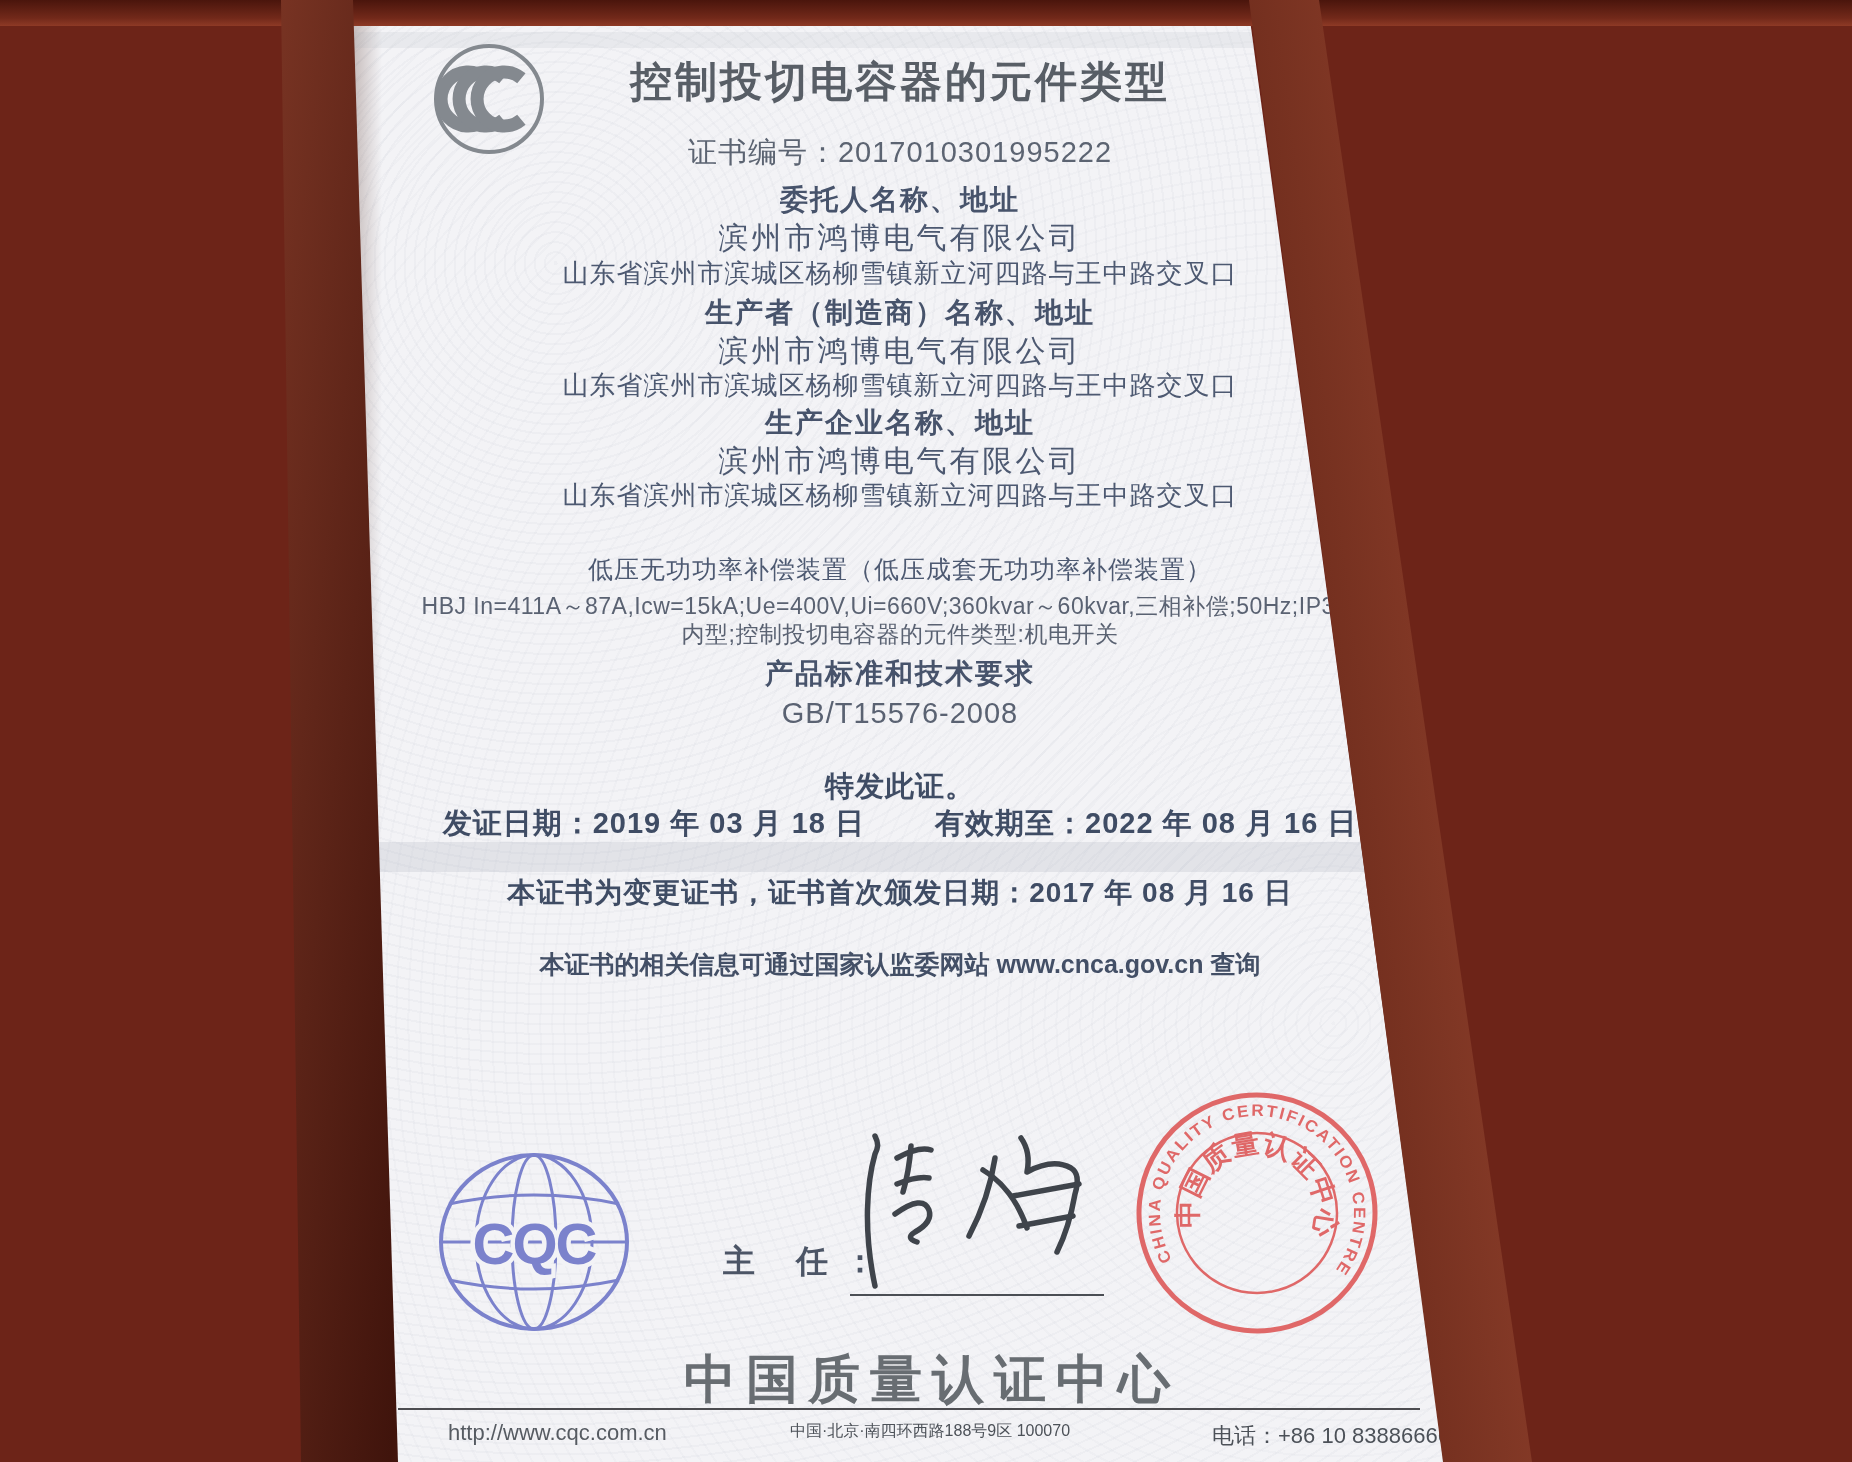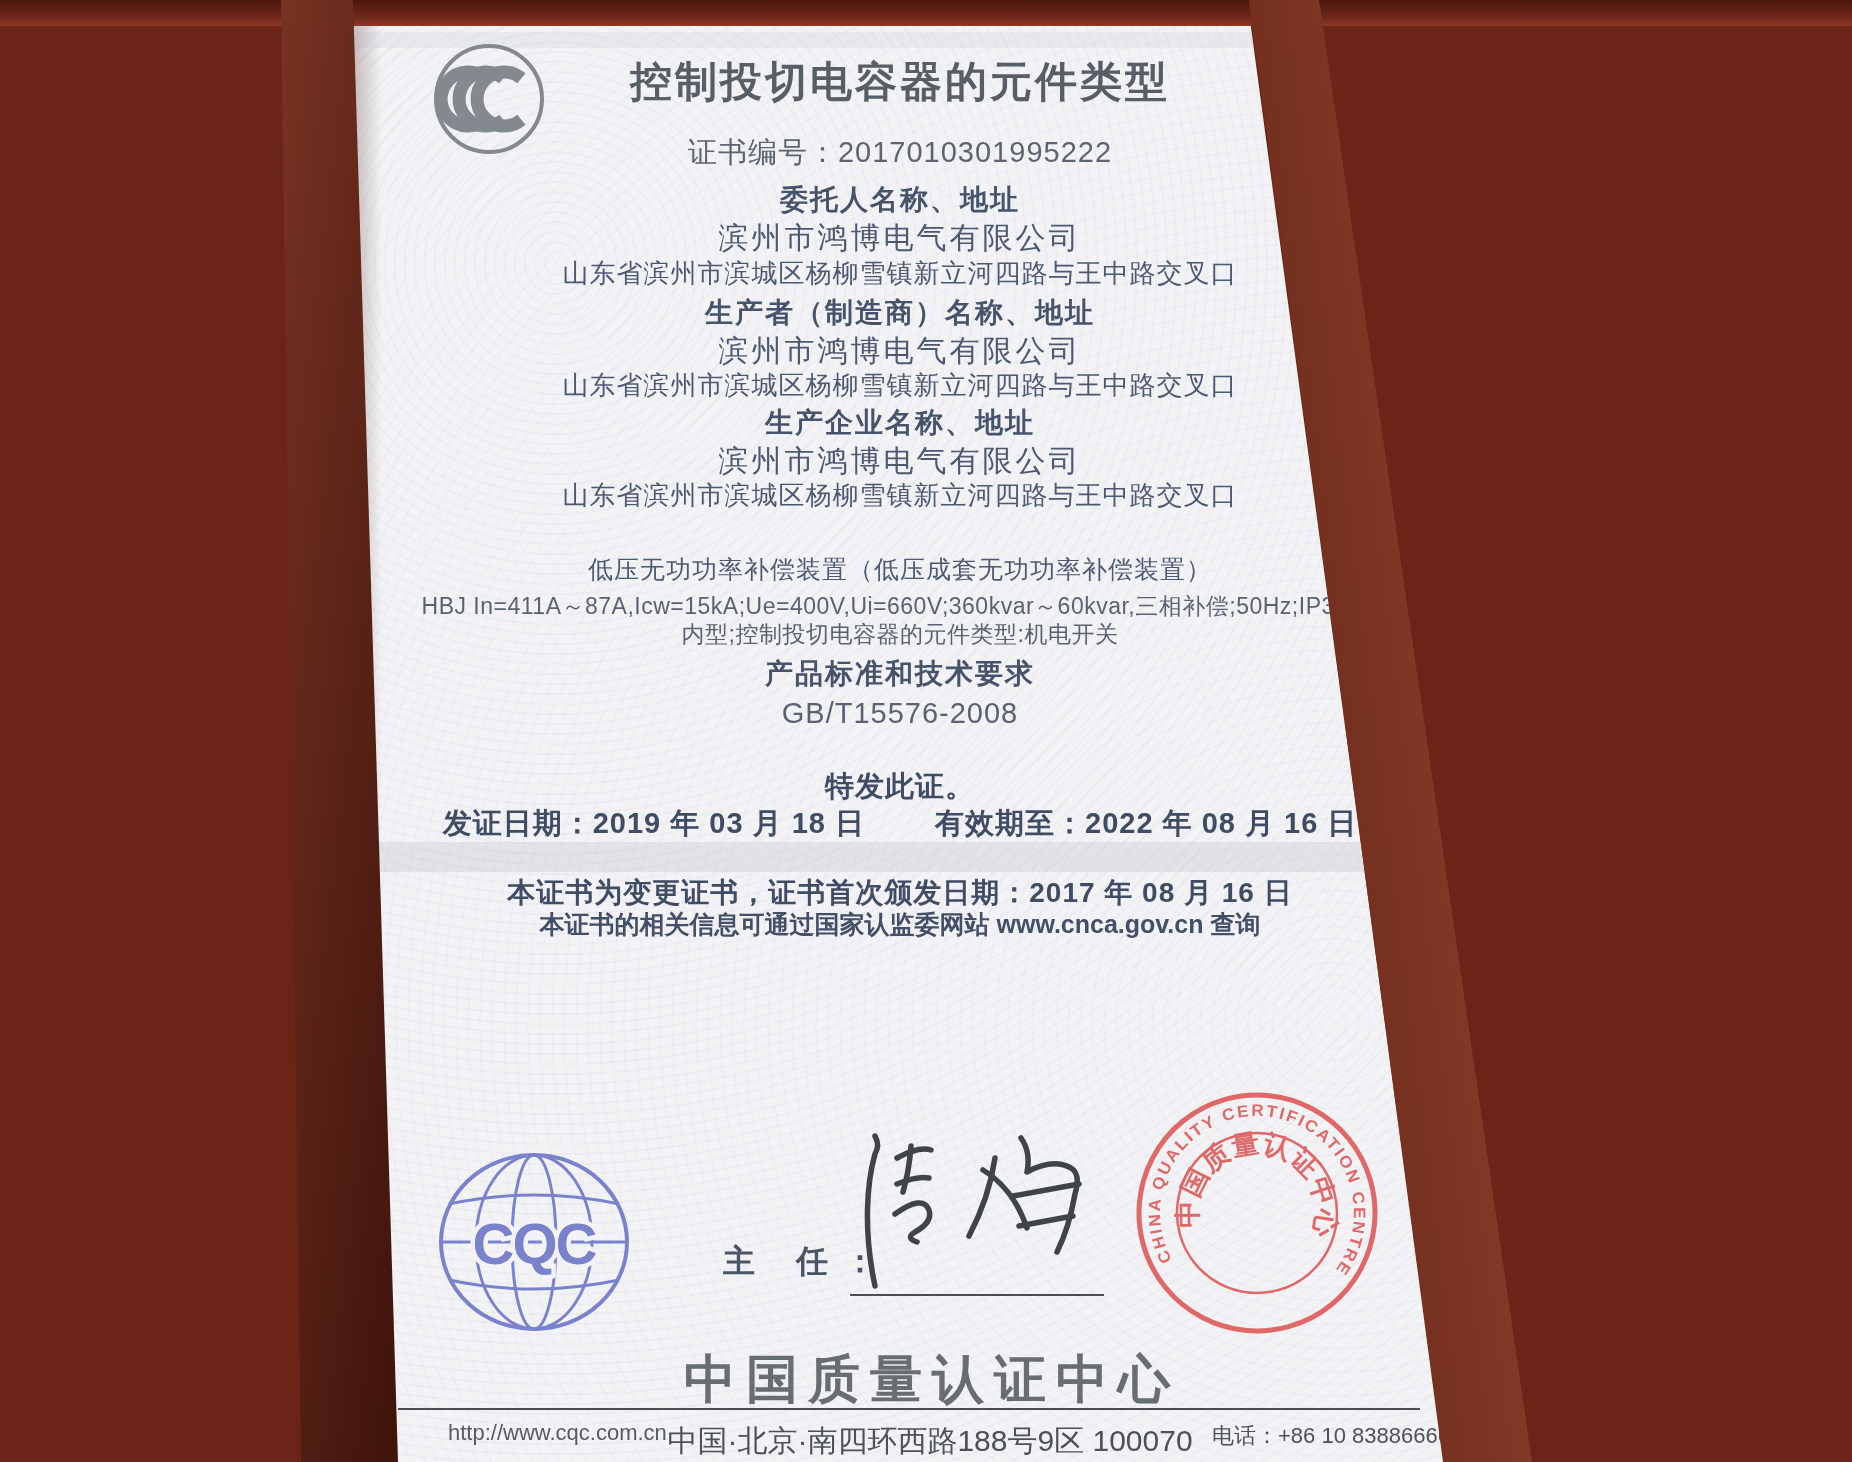--- a/index.html
+++ b/index.html
@@ -43,30 +43,30 @@
   .line{position:absolute;left:352px;width:1096px;text-align:center;line-height:1.15;white-space:nowrap;}
   .title       {top:58px;font-size:42px;font-weight:700;color:#585e66;letter-spacing:3px;}
   .certno      {top:136px;font-size:29px;color:#5c6472;letter-spacing:1px;}
   .sec-head    {font-size:28px;font-weight:700;color:#47536b;letter-spacing:2px;}
   .company     {font-size:30px;color:#4d5971;letter-spacing:3px;}
   .address     {font-size:26px;color:#4d5971;letter-spacing:1px;}
   .pname       {font-size:25px;color:#4d5971;letter-spacing:1px;}
   .spec        {font-size:23px;color:#5a6272;letter-spacing:.5px;}
   .std         {font-size:29px;color:#5a6272;letter-spacing:1px;}
   .strong-line {font-size:29px;font-weight:700;color:#3f4c64;letter-spacing:1px;}
-  .note-small  {font-size:25px;font-weight:600;color:#434f66;}
+  .note-small  {font-size:25px;font-weight:600;color:#434f66;margin-top:40px;}
   .dates .gap  {display:inline-block;width:70px;}
   
   .director-label{position:absolute;left:723px;top:1240px;font-size:32px;color:#4c5566;letter-spacing:16px;font-weight:600;}
   .sig-underline{position:absolute;left:850px;top:1294px;width:254px;height:2px;background:#4a4e54;}
   .issuer-big{position:absolute;left:352px;top:1345px;width:1160px;text-align:center;
     font-size:52px;font-weight:600;color:#686d72;letter-spacing:10px;white-space:nowrap;}
   .footer-divider{position:absolute;left:398px;top:1408px;width:1022px;height:2px;background:#4c4c50;}
   .footer-url{position:absolute;left:448px;top:1420px;font-size:22px;color:#565b62;}
-  .footer-address{position:absolute;left:650px;top:1421px;width:560px;text-align:center;font-size:30px;color:#4c5158;}
+  .footer-address{position:absolute;left:650px;top:1421px;width:560px;text-align:center;font-size:16px;color:#4c5158;}
   .footer-phone{position:absolute;left:1212px;top:1421px;font-size:22px;color:#4c5158;}
   svg{position:absolute;overflow:visible;}
   .ccc-svg{left:430px;top:40px;}
   .cqc-svg{left:433px;top:1148px;}
   .sig-svg{left:845px;top:1118px;}
   .stamp-svg{left:1132px;top:1088px;opacity:.88;transform:rotate(6deg);}
 </style>
 </head>
 <body>
 

